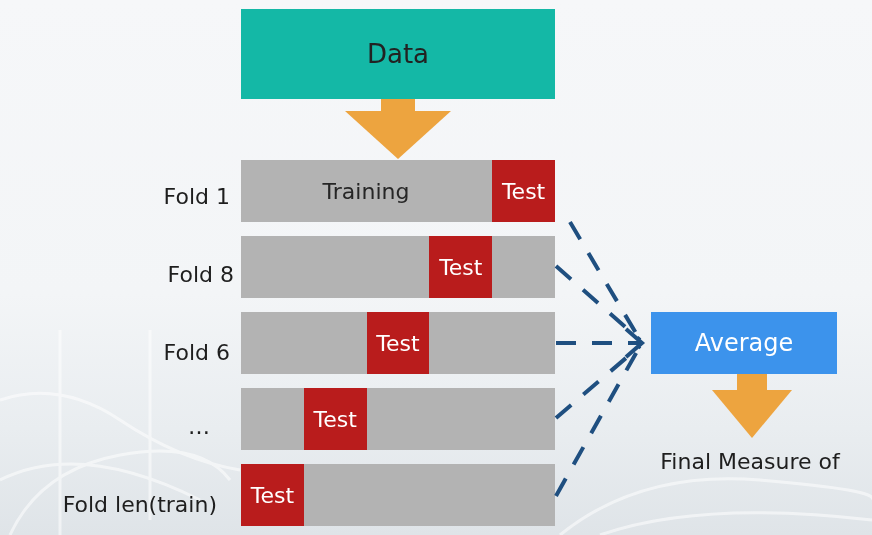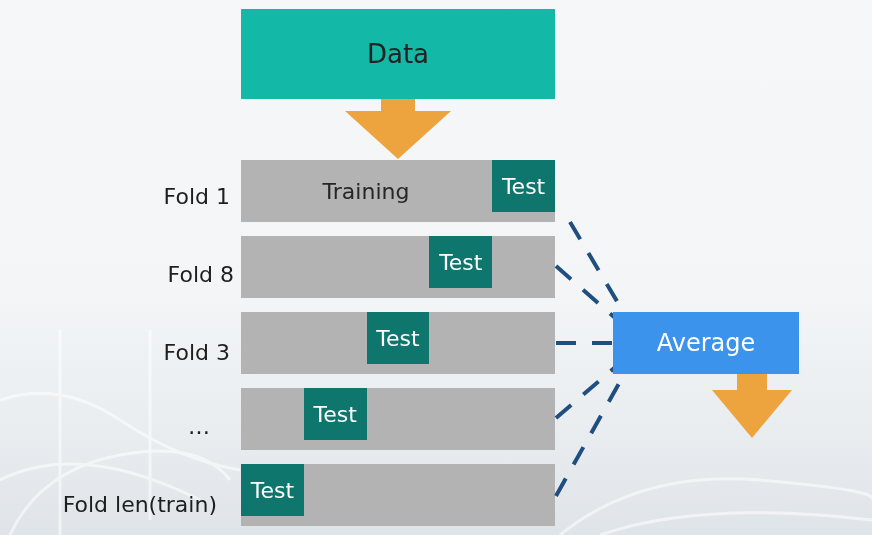--- a/index.html
+++ b/index.html
@@ -16,30 +16,30 @@
       display: flex; align-items: center; justify-content: center;
       font-size: 26px; color: #222;
     }
     .fold-label {
       position: absolute; font-size: 22px; color: #1e1e1e; text-align: right; width: 220px; margin-top: 12px;
     }
     .bar {
       position: absolute; left: 241px; width: 314px; height: 62px; background: #b3b3b3;
     }
     .test {
-      position: absolute; top: 0; height: 52px; width: 63px; background: #0f766e;
+      position: absolute; top: 0; height: 62px; width: 63px; background: #b91c1c;
       color: #fff; font-size: 22px; display: flex; align-items: center; justify-content: center;
     }
     .training {
       position: absolute; left: 0; top: 0; width: 250px; height: 62px;
       display: flex; align-items: center; justify-content: center;
       font-size: 22px; color: #262626;
     }
     .avg-box {
-      left: 613px; top: 312px; width: 186px; height: 62px; background: #3c93ec;
+      left: 651px; top: 312px; width: 186px; height: 62px; background: #3c93ec;
       color: #fff; font-size: 24px; display: flex; align-items: center; justify-content: center;
     }
     .final-text {
       left: 630px; top: 446px; width: 240px; text-align: center;
       font-size: 22px; color: #1e1e1e; line-height: 32px;
     }
   </style>
 </head>
 <body>
 
@@ -59,21 +59,21 @@
   <span>Data</span>
 </div>
 
 <svg class="abs" style="left:345px;top:99px" width="106" height="60">
   <rect x="36" y="0" width="34" height="12" fill="#eda43f"></rect>
   <polygon points="0,12 106,12 53,60" fill="#eda43f"></polygon>
 </svg>
 
 <div class="fold-label" style="left:10px;top:172px">Fold 1</div>
 <div class="fold-label" style="left:14px;top:250px">Fold 8</div>
-<div class="fold-label" style="left:10px;top:328px">Fold 3</div>
+<div class="fold-label" style="left:10px;top:328px">Fold 6</div>
 <div class="fold-label" style="left:-10px;top:402px">…</div>
 <div class="fold-label" style="left:-3px;top:480px">Fold len(train)</div>
 
 <div class="bar" style="top:160px">
   <div class="training">Training</div>
   <div class="test" style="left: 251.2px; width: 62.8px;">Test</div>
 </div>
 <div class="bar" style="top:236px">
   <div class="test" style="left: 188.4px; width: 62.8px;">Test</div>
 </div>
@@ -103,13 +103,14 @@
 <div class="abs avg-box">
   <span>Average</span>
 </div>
 
 <svg class="abs" style="left:712px;top:374px" width="80" height="64">
   <rect x="25" y="0" width="30" height="16" fill="#eda43f"></rect>
   <polygon points="0,16 80,16 40,64" fill="#eda43f"></polygon>
 </svg>
 
 <div class="abs final-text">
+  <div>Final Measure of</div>
 </div>
 
 </body></html>

